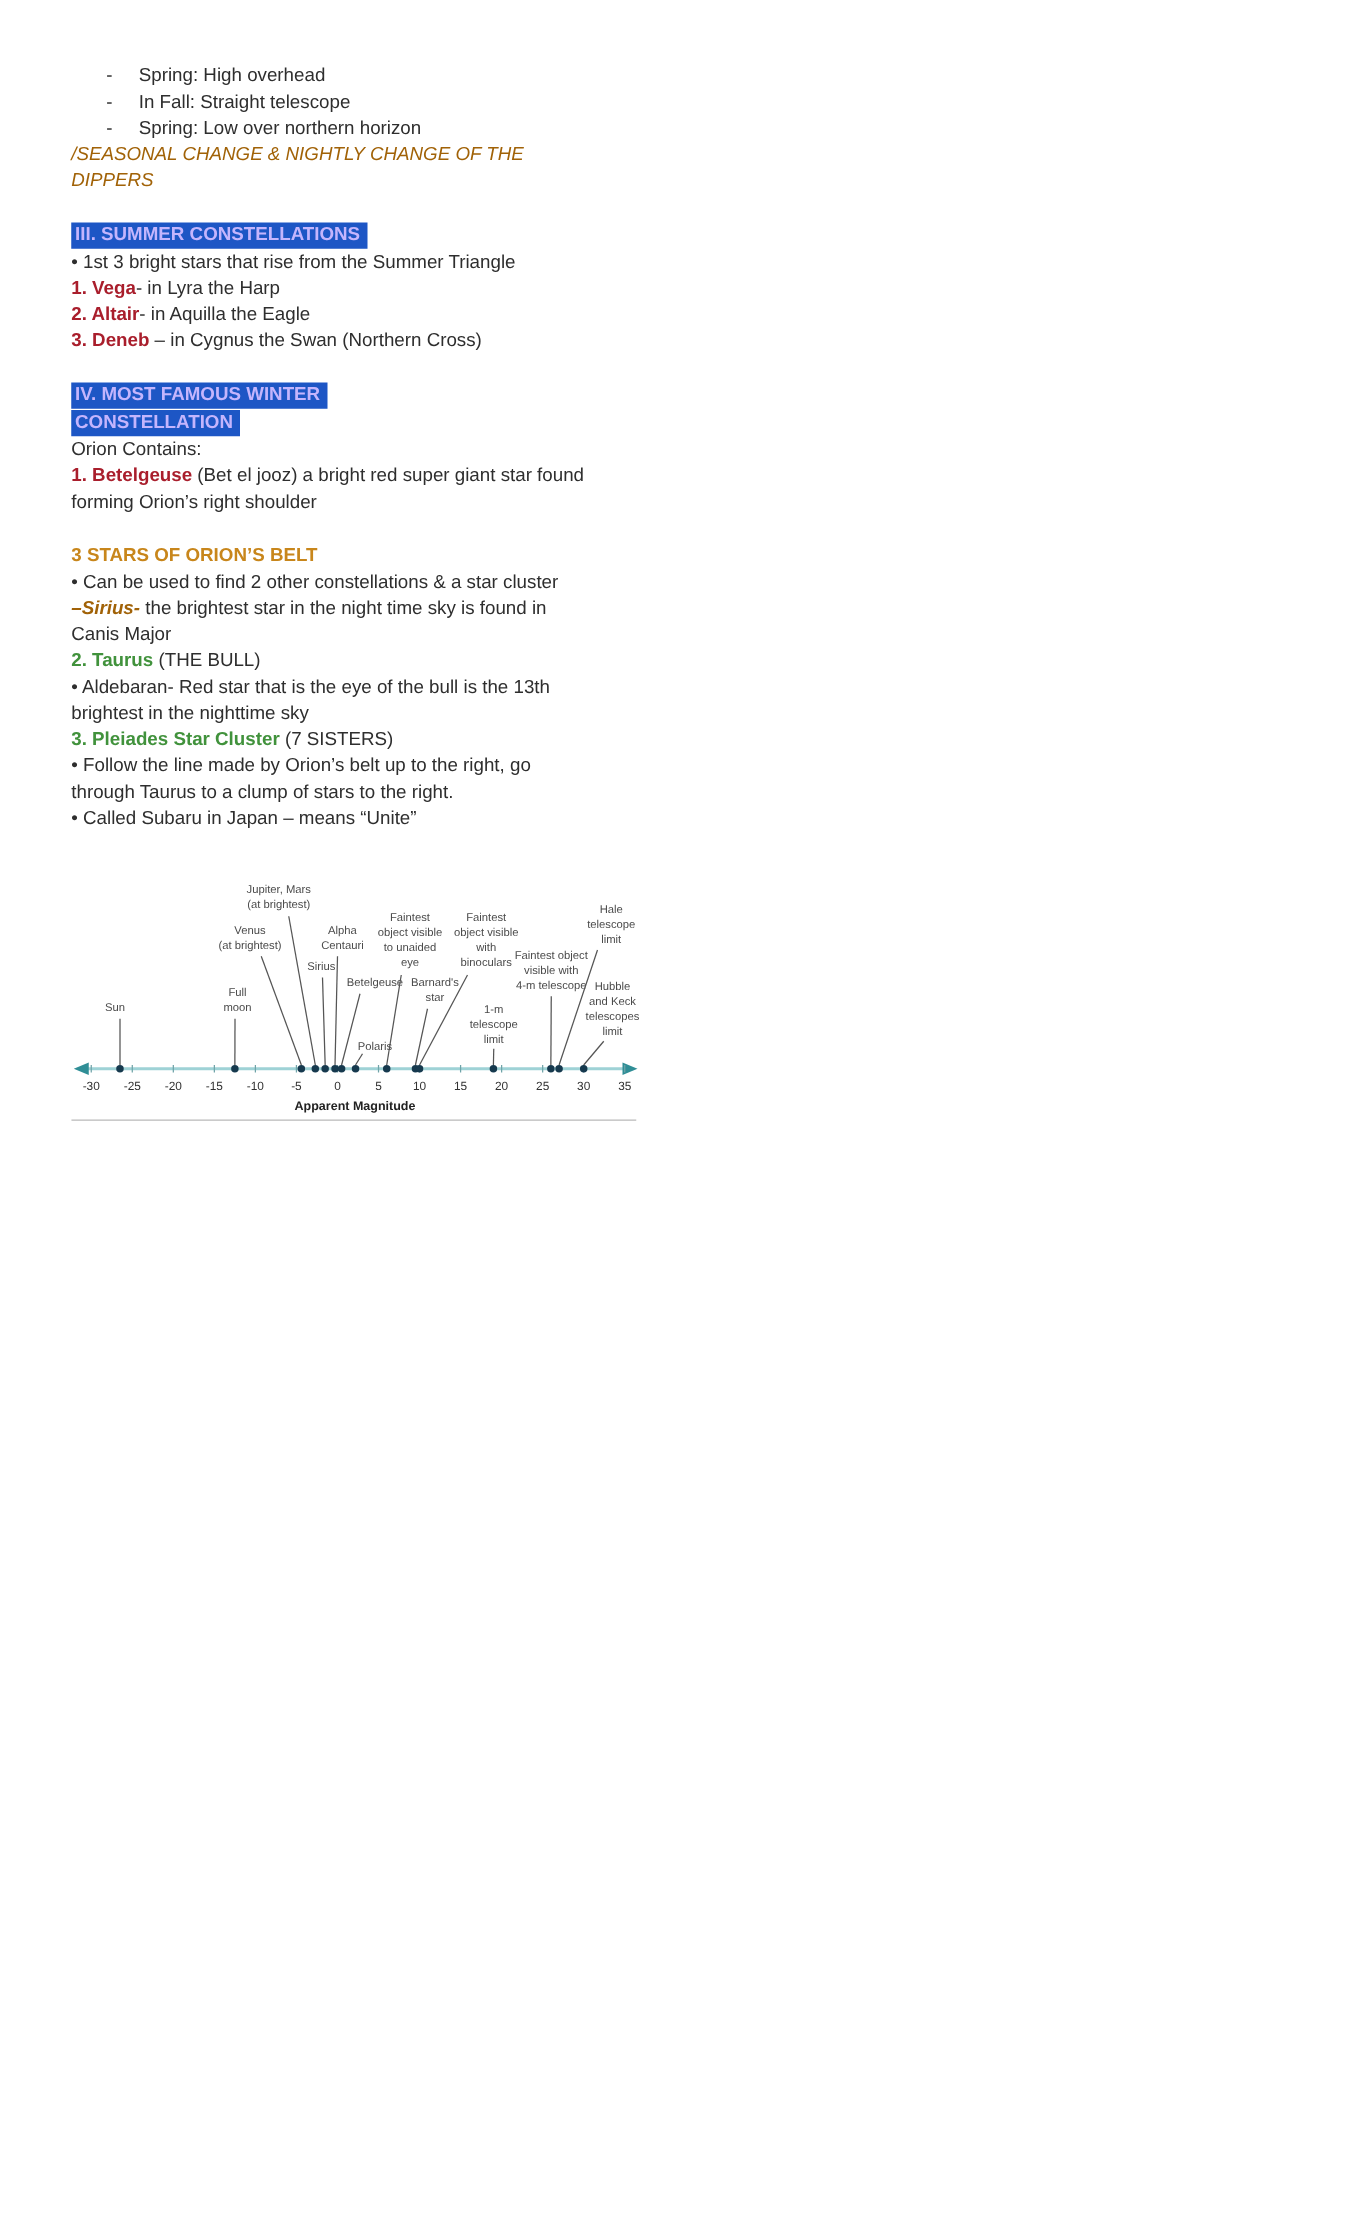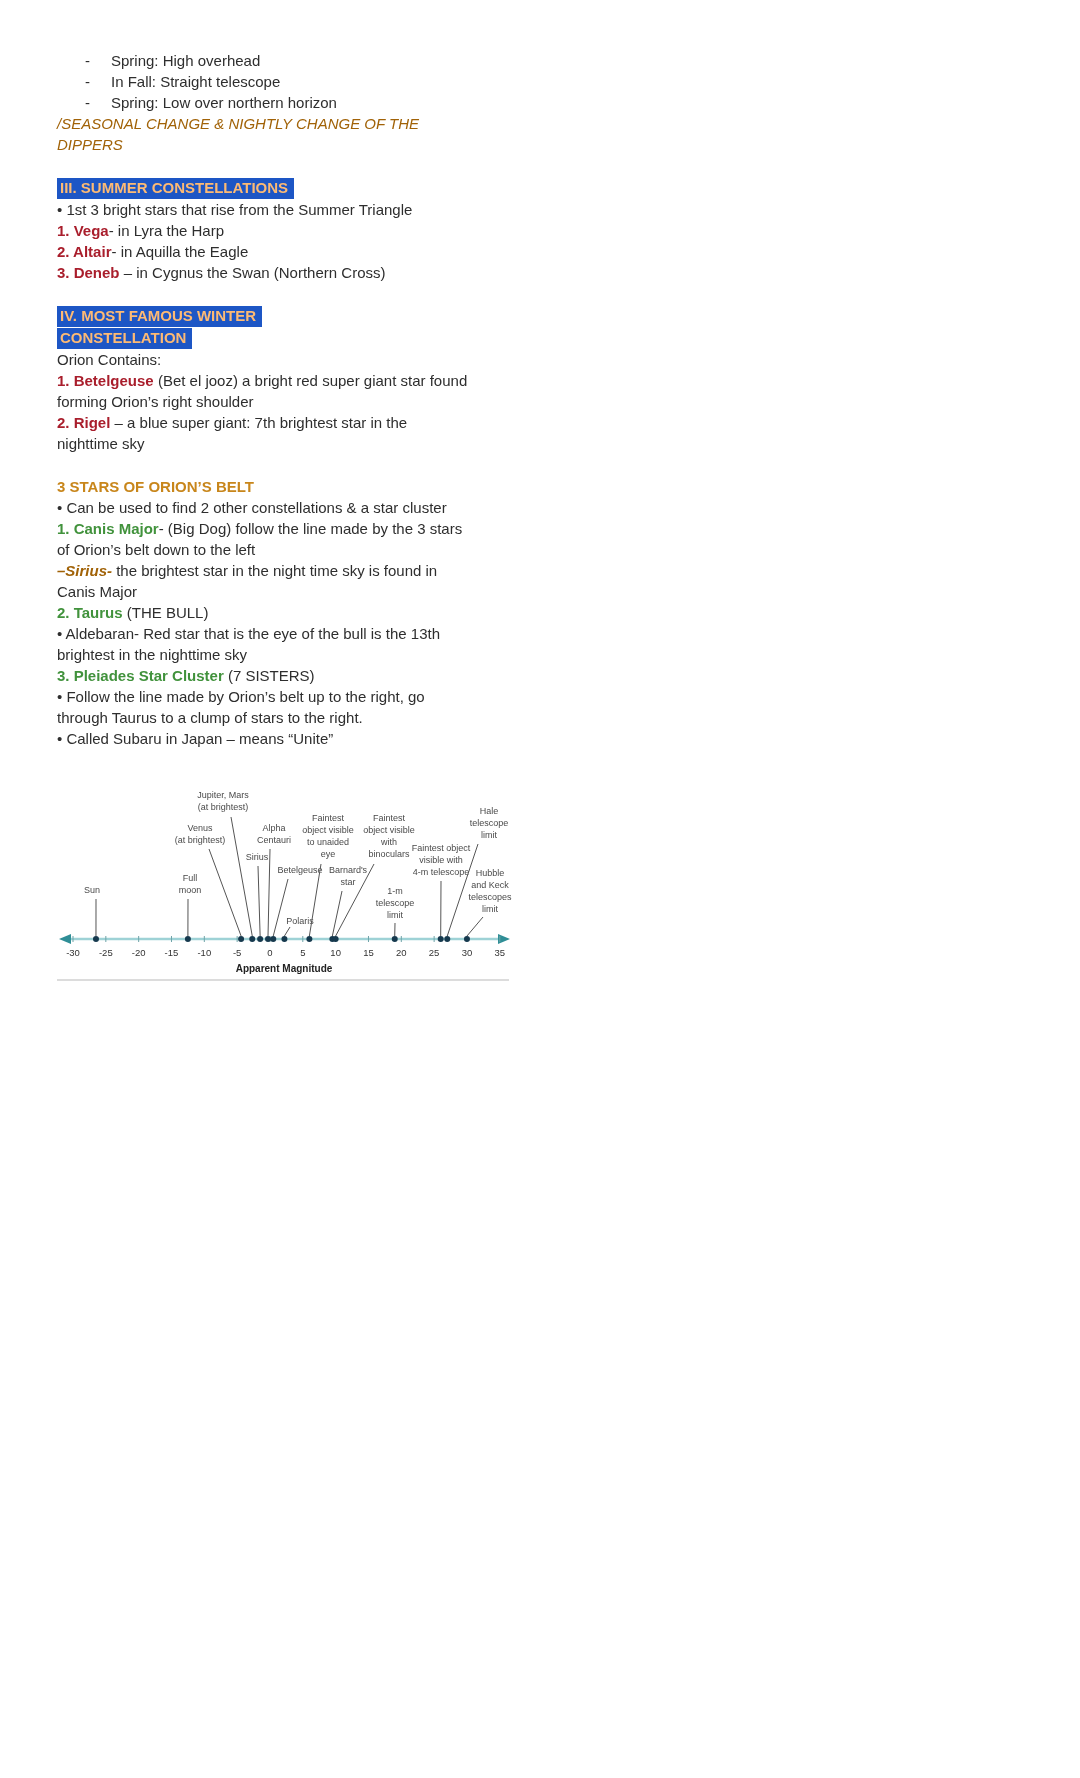--- a/index.html
+++ b/index.html
@@ -7,21 +7,21 @@
         font-family:"Liberation Sans",sans-serif;color:#2e2e2e;}
   .content{position:absolute;left:57px;top:50px;width:412px;font-size:15px;line-height:21px;}
   .line{margin:0;}
   .dash-item{display:flex;}
   .dash{flex:none;width:26px;padding-left:28px;}
   .red{color:#A91E2C;font-weight:700;}
   .green{color:#41923C;font-weight:700;}
   .orange{color:#C8861B;font-weight:700;}
   .sb{font-weight:700;color:#a16207;font-style:italic;}
   .it{font-style:italic;color:#a16207;}
-  .hl{display:inline-block;background:#1D56C5;color:#fdba74;font-weight:700;
+  .hl{display:inline-block;background:#1D56C5;color:#c4b5fd;font-weight:700;
       padding:0 6px 1px 3px;line-height:20px;}
   .hlwrap{margin:0;line-height:21px;}
   .sp{height:22px;}
   .chart{margin-top:27px;width:455px;}
   .chart svg{display:block;}
   .chart text{font-family:"Liberation Sans",sans-serif;}
   .lbl{font-size:9px;fill:#4a4a4a;}
   .tick{font-size:9.5px;fill:#333333;}
   .xlabel{font-size:10px;font-weight:bold;fill:#222222;}
 </style>
@@ -60,29 +60,27 @@
     <p class="line"><span class="red">3. Deneb</span><span> – in Cygnus the Swan (Northern Cross)</span></p>
 
     <div class="sp"></div>
 
     <p class="hlwrap"><span class="hl">IV. MOST FAMOUS WINTER</span></p>
     <p class="hlwrap"><span class="hl">CONSTELLATION</span></p>
 
     <p class="line">Orion Contains:</p>
 
     <p class="line"><span class="red">1. Betelgeuse</span><span> (Bet el jooz) a bright red super giant star found forming Orion’s right shoulder</span></p>
-    <p class="line"><span class="red">2. Rigel</span><span> – a blue super giant: 7th brightest star in the nighttime sky</span></p>
 
     <div class="sp"></div>
 
     <p class="line orange">3 STARS OF ORION’S BELT</p>
 
     <p class="line">• Can be used to find 2 other constellations &amp; a star cluster</p>
 
-    <p class="line"><span class="green">1. Canis Major</span><span>- (Big Dog) follow the line made by the 3 stars of Orion’s belt down to the left</span></p>
     <p class="line"><span class="sb">–Sirius-</span><span> the brightest star in the night time sky is found in Canis Major</span></p>
     <p class="line"><span class="green">2. Taurus</span><span> (THE BULL)</span></p>
     <p class="line">• Aldebaran- Red star that is the eye of the bull is the 13th brightest in the nighttime sky</p>
     <p class="line"><span class="green">3. Pleiades Star Cluster</span><span> (7 SISTERS)</span></p>
     <p class="line"> • Follow the line made by Orion’s belt up to the right, go through Taurus to a clump of stars to the right.</p>
     <p class="line"> • Called Subaru in Japan – means “Unite”</p>
 
     <div class="chart">
       <svg width="455" height="212" viewBox="0 0 455 212">
           <line x1="8" y1="163" x2="449" y2="163" stroke="#9ED2D6" stroke-width="2.5"></line>

